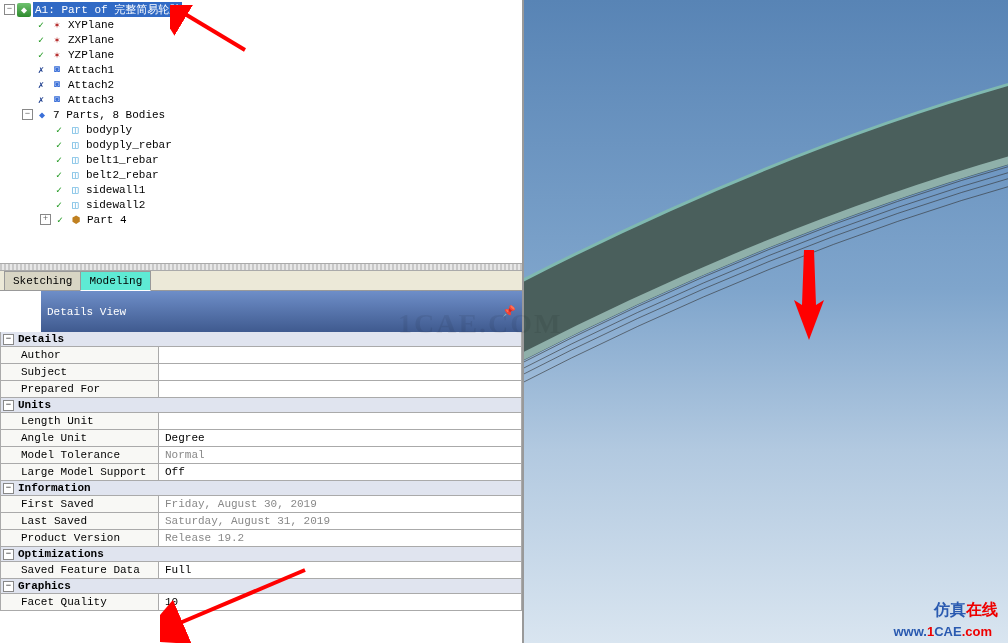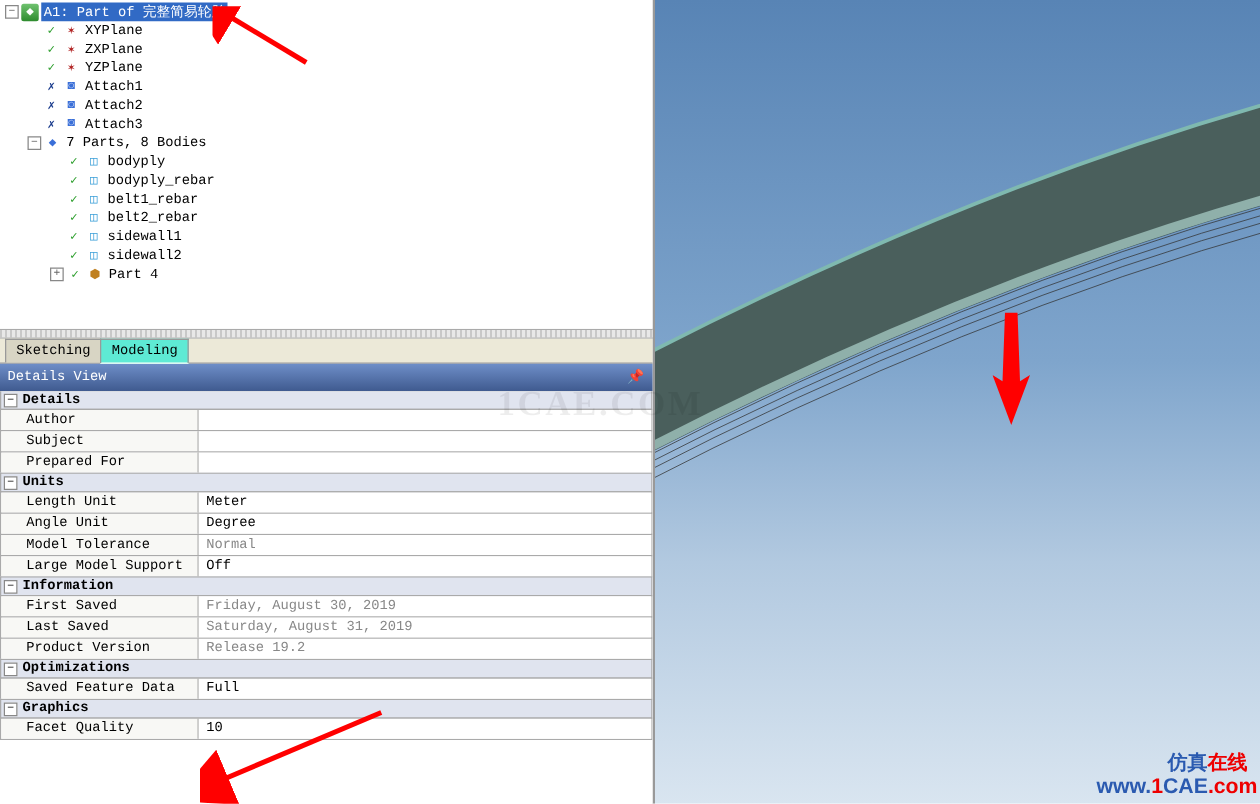--- a/index.html
+++ b/index.html
@@ -27,42 +27,42 @@
   
   .grab-bar { height: 8px; background: repeating-linear-gradient(90deg,#c8c8c8 0 2px,#e8e8e8 2px 4px); border-top:1px solid #aaa; border-bottom:1px solid #aaa;}
   
   
   .tabs { display:flex; background:#ece9d8; border-bottom:1px solid #999; padding-left:4px;}
   .tab { padding:3px 8px; border:1px solid #999; border-bottom:none; margin-right:-1px; background:#ece9d8; cursor:pointer; font-family:"Courier New",monospace; font-size:11px;}
   .tab.inactive { background:#d8d5c4;}
   .tab.active { background:#5eead4; border-bottom:1px solid #fff; margin-bottom:-1px; z-index:1;}
   
   
-  .details-title-bar { background: linear-gradient(#6e8ec8,#3f5a8f); color:#fff; padding:4px 6px; display:flex; justify-content:space-between; align-items:center; font-size:11px;}
+  .details-title-bar { background: linear-gradient(#6e8ec8,#3f5a8f); color:#fff; padding:14px 6px; display:flex; justify-content:space-between; align-items:flex-end; font-size:11px;margin-left:41px;}
   .pin { color:#fff; cursor:pointer; }
   
   
   .prop-grid { flex:1; overflow:auto; background:#fff;}
   .section-header { display:flex; align-items:center; background:#e0e4ef; border:1px solid #aaa; margin-top:-1px; font-weight:bold; padding:1px 2px;}
   .section-header .expander { margin-right:4px;}
   .prop-row { display:flex; border:1px solid #aaa; margin-top:-1px;}
   .prop-label { width:158px; padding:2px 6px; background:#f8f8f5; border-right:1px solid #aaa; overflow:hidden; text-overflow:ellipsis;}
   .prop-indent .prop-label { padding-left:20px; }
   .prop-value { flex:1; padding:2px 6px; background:#fff;}
   .prop-value.gray { color:#888;}
   
   
   .red-arrow { position:absolute; pointer-events:none;}
   
   
   .wm1 { position:absolute; left:398px; top:308px; font-family:Liberation Serif, serif; font-size:28px; font-weight:bold; color:rgba(0,0,0,0.07); letter-spacing:2px;}
   .wm-logo { position:absolute; right:10px; bottom:22px; font-family:"Microsoft YaHei",sans-serif; font-size:16px; }
   .wm-logo .blue{color:#2a5ab0;font-weight:bold;}
   .wm-logo .red{color:#e00;font-weight:bold;}
-  .wm-url { position:absolute; right:2px; bottom:4px; font-family:Arial,sans-serif; font-size:17px; font-weight:bold;}
+  .wm-url { position:absolute; right:16px; bottom:4px; font-family:Arial,sans-serif; font-size:13px; font-weight:bold;}
   .wm-url .w1{color:#2a5ab0;} .wm-url .one{color:#e00;} .wm-url .cae{color:#2a5ab0;} .wm-url .com{color:#e00;}
   
   .tree-area { position:relative; }
 </style>
 </head>
 <body>
 
 <div class="container">
   <div class="left-panel">
 
@@ -188,21 +188,20 @@
           <div class="prop-label">Prepared For</div>
           <div class="prop-value"></div>
         </div>
 
       <div class="section-header">
           <span class="expander">−</span>
           <span>Units</span>
         </div>
       <div class="prop-row prop-indent">
           <div class="prop-label">Length Unit</div>
-          <div class="prop-value">Meter</div>
         </div>
       <div class="prop-row prop-indent">
           <div class="prop-label">Angle Unit</div>
           <div class="prop-value">Degree</div>
         </div>
       <div class="prop-row prop-indent">
           <div class="prop-label">Model Tolerance</div>
           <div class="prop-value gray">Normal</div>
         </div>
       <div class="prop-row prop-indent">

